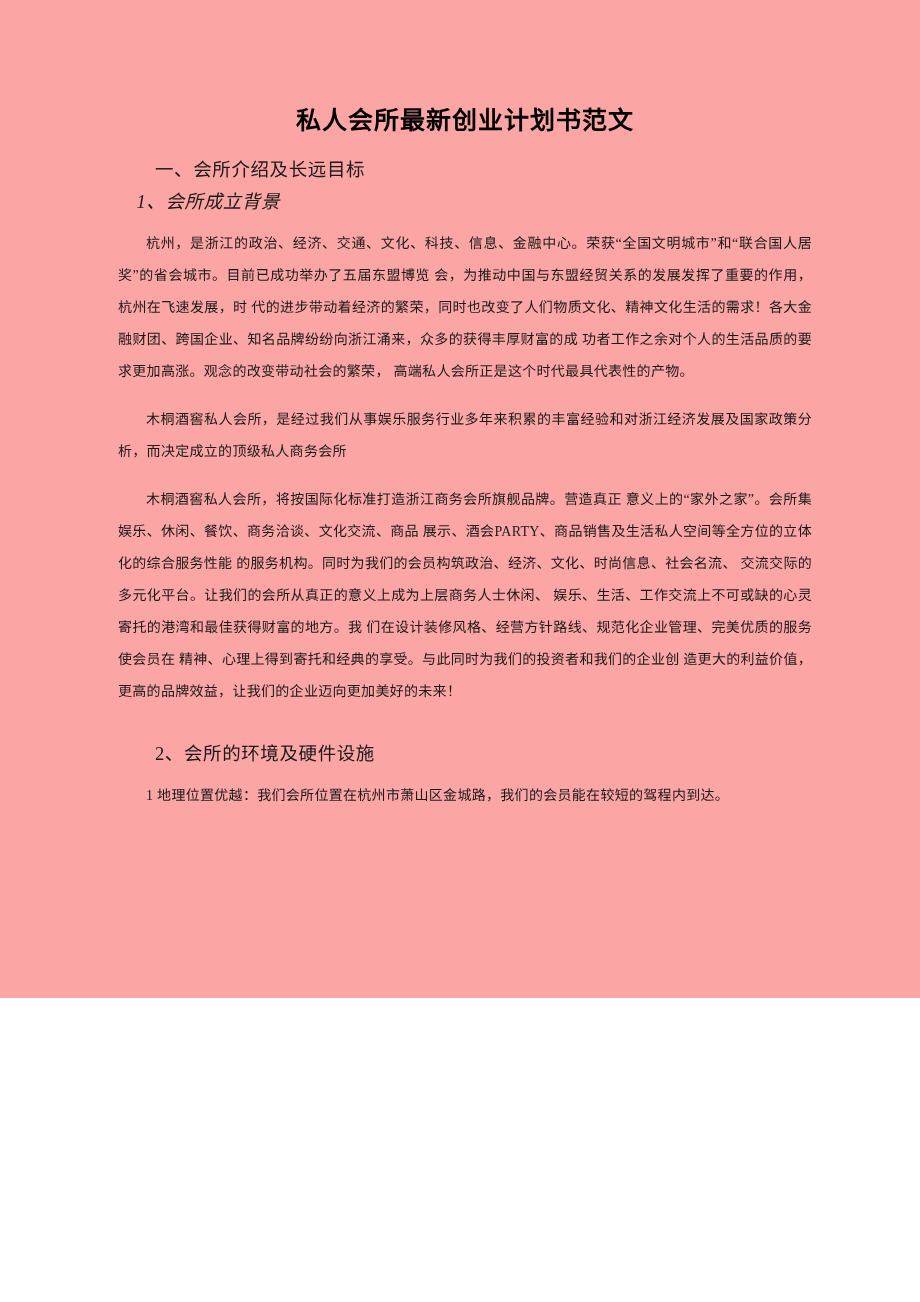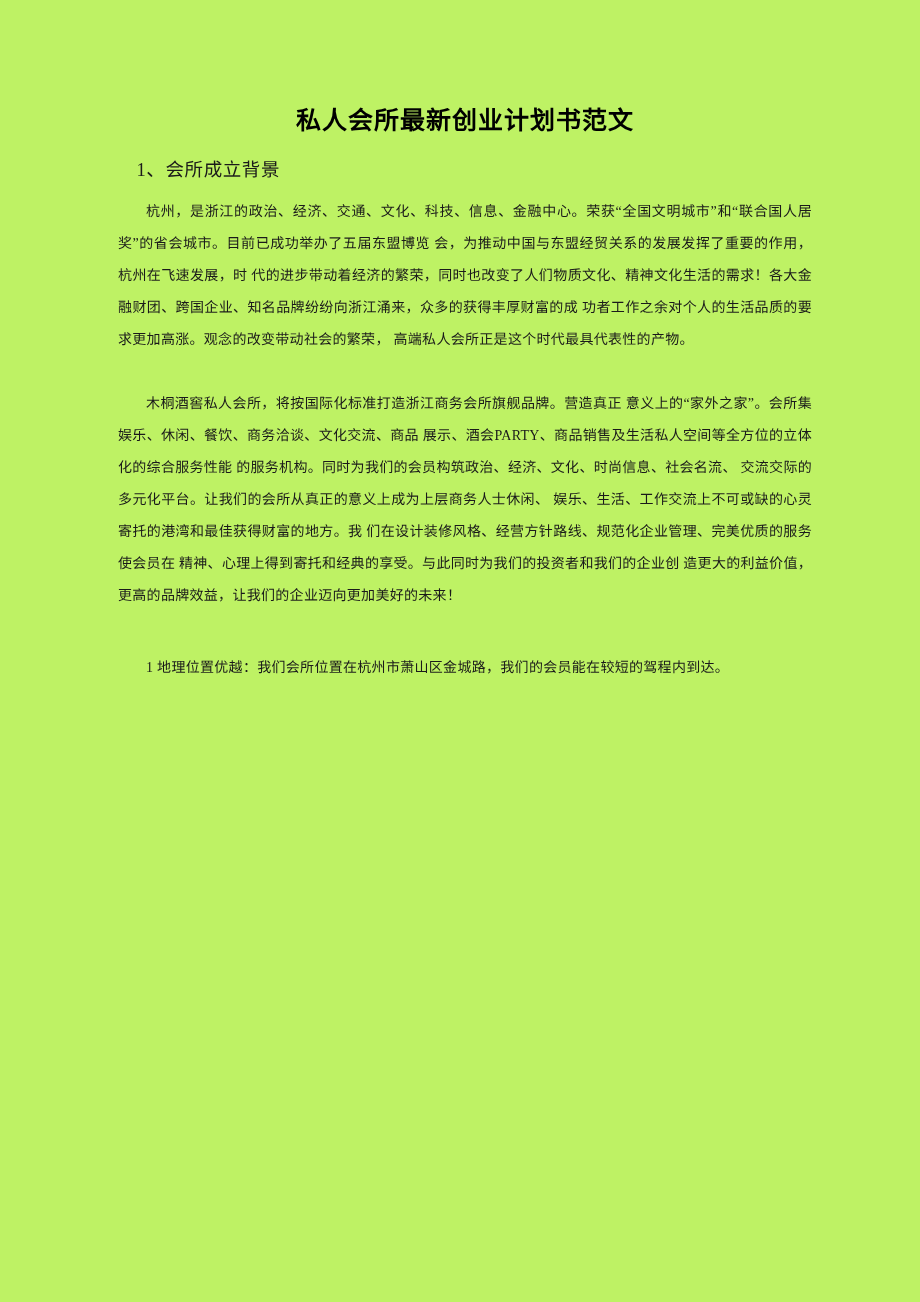--- a/index.html
+++ b/index.html
@@ -11,22 +11,22 @@
     width: 920px;
     height: 1302px;
     font-family: "Liberation Serif", "DejaVu Serif", serif;
     color: #1a1a1a;
     overflow: hidden;
   }
 
   .page {
     position: relative;
     width: 920px;
-    height: 1302px;
-    background: #bef264;
+    height: 998px;
+    background: #fca5a5;
     box-sizing: border-box;
     padding: 0;
   }
 
   .doc-body {
     position: absolute;
     left: 118px;
     top: 0;
     width: 694px;
   }
@@ -46,20 +46,21 @@
     margin: 0;
     font-size: 18.5px;
     line-height: 32px;
     letter-spacing: 0.6px;
     text-indent: 2em;
     color: #1a1a1a;
   }
 
   .heading.tight {
     text-indent: 1em;
+    font-style: italic;
   }
 
   .para {
     margin: 0;
     font-size: 14px;
     line-height: 32px;
     letter-spacing: 0.3px;
     text-align: justify;
     text-justify: inter-ideograph;
     text-indent: 2em;
@@ -73,42 +74,45 @@
 <body style="background: rgb(255, 255, 255); color: rgb(26, 26, 26);">
 
 <div class="page">
 
   <div class="doc-body">
 
     <h1 class="doc-title" style="color: rgb(0, 0, 0);">私人会所最新创业计划书范文</h1>
 
     <div class="gap-md"></div>
 
+    <p class="heading">一、会所介绍及长远目标</p>
 
     <p class="heading tight">1、会所成立背景</p>
 
     <div class="gap-sm"></div>
 
     <p class="para">杭州，是浙江的政治、经济、交通、文化、科技、信息、金融中心。荣获“全国文明城市”和“联合国人居奖”的省会城市。目前已成功举办了五届东盟博览 会，为推动中国与东盟经贸关系的发展发挥了重要的作用，杭州在飞速发展，时 代的进步带动着经济的繁荣，同时也改变了人们物质文化、精神文化生活的需求！各大金融财团、跨国企业、知名品牌纷纷向浙江涌来，众多的获得丰厚财富的成 功者工作之余对个人的生活品质的要求更加高涨。观念的改变带动社会的繁荣， 高端私人会所正是这个时代最具代表性的产物。</p>
 
     <div class="gap-md"></div>
 
+    <p class="para">木桐酒窖私人会所，是经过我们从事娱乐服务行业多年来积累的丰富经验和对浙江经济发展及国家政策分析，而决定成立的顶级私人商务会所</p>
 
     <div class="gap-md"></div>
 
     <p class="para">木桐酒窖私人会所，将按国际化标准打造浙江商务会所旗舰品牌。营造真正 意义上的“家外之家”。会所集娱乐、休闲、餐饮、商务洽谈、文化交流、商品 展示、酒会PARTY、商品销售及生活私人空间等全方位的立体化的综合服务性能 的服务机构。同时为我们的会员构筑政治、经济、文化、时尚信息、社会名流、 交流交际的多元化平台。让我们的会所从真正的意义上成为上层商务人士休闲、 娱乐、生活、工作交流上不可或缺的心灵寄托的港湾和最佳获得财富的地方。我 们在设计装修风格、经营方针路线、规范化企业管理、完美优质的服务使会员在 精神、心理上得到寄托和经典的享受。与此同时为我们的投资者和我们的企业创 造更大的利益价值，更高的品牌效益，让我们的企业迈向更加美好的未来！</p>
 
     <div class="gap-sm"></div>
 
 
     <div class="gap-sm"></div>
 
 
     <div class="gap-sm"></div>
 
+    <p class="heading">2、会所的环境及硬件设施</p>
 
     <div class="gap-sm"></div>
 
     <p class="para">1 地理位置优越：我们会所位置在杭州市萧山区金城路，我们的会员能在较短的驾程内到达。</p>
 
     <div class="gap-sm"></div>
 
 
   </div>
 

